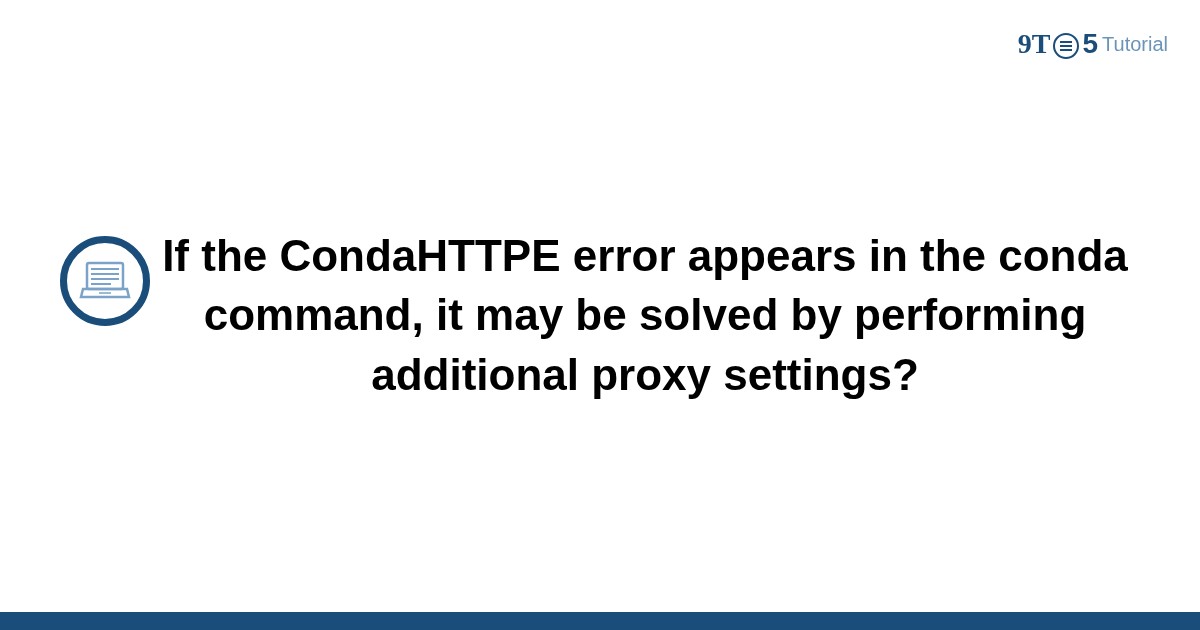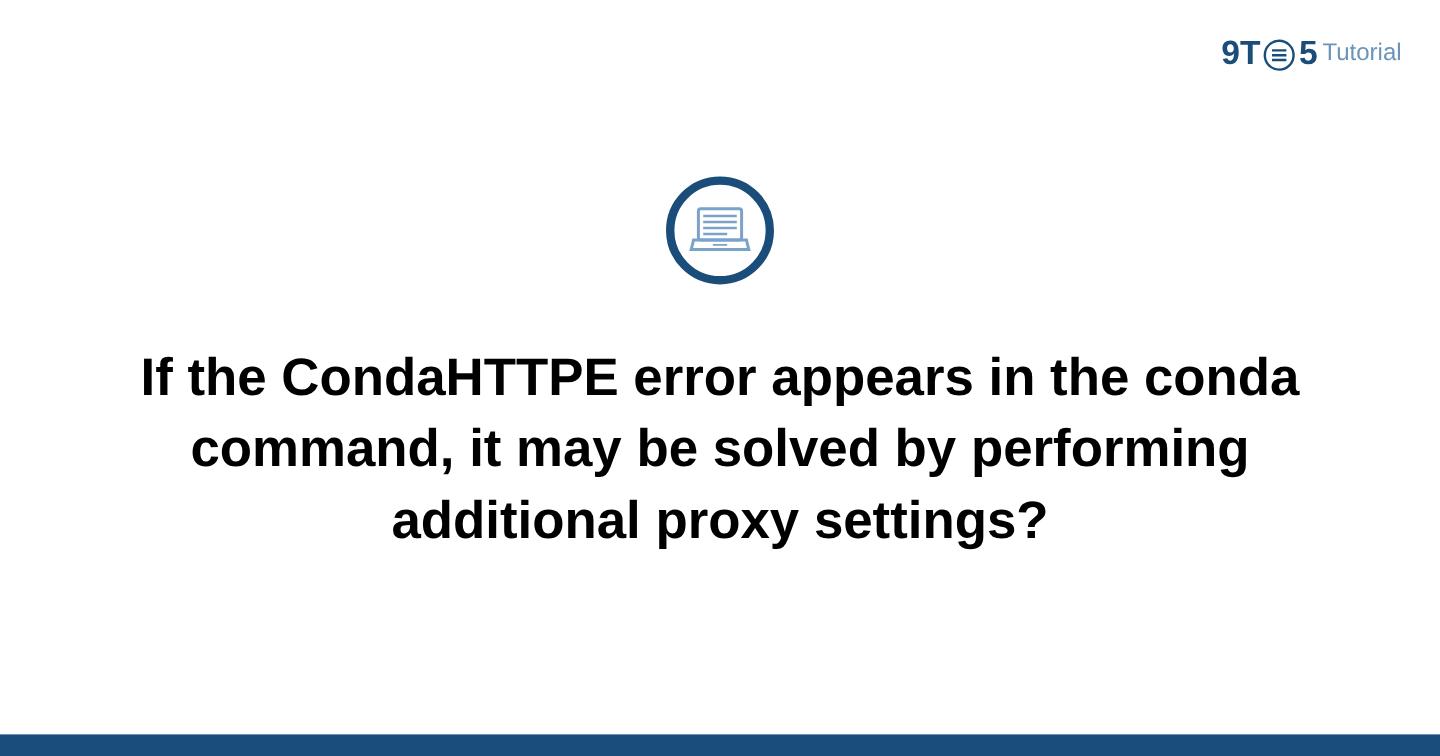--- a/index.html
+++ b/index.html
@@ -20,21 +20,21 @@
       top: 28px;
       right: 32px;
       display: flex;
       align-items: center;
       gap: 2px;
     }
     .logo-9 {
       font-size: 28px;
       font-weight: bold;
       color: #1a4d7a;
-      font-family: Liberation Sans, sans-serif;
+      font-family: Liberation Serif, serif;
       margin-left: 24px;
     }
     .logo-circle {
       display: inline-flex;
       align-items: center;
       justify-content: center;
       width: 26px;
       height: 26px;
       border: 2.5px solid #1a4d7a;
       border-radius: 50%;
@@ -53,21 +53,21 @@
       color: #6b94b8;
       margin-left: 2px;
     }
     .content {
       position: absolute;
       top: 0;
       left: 0;
       width: 100%;
       height: 100%;
       display: flex;
-      flex-direction: column;
+      flex-direction: row;
       align-items: center;
       justify-content: center;
       padding: 0 60px;
     }
     .icon-wrapper {
       margin-bottom: 48px;
       margin-top: -20px;
     }
     .laptop-icon-circle {
       width: 90px;

